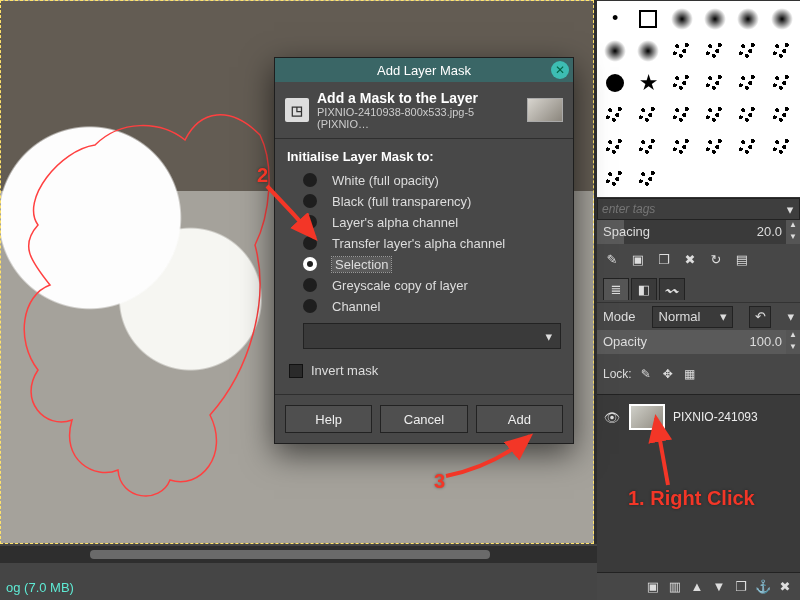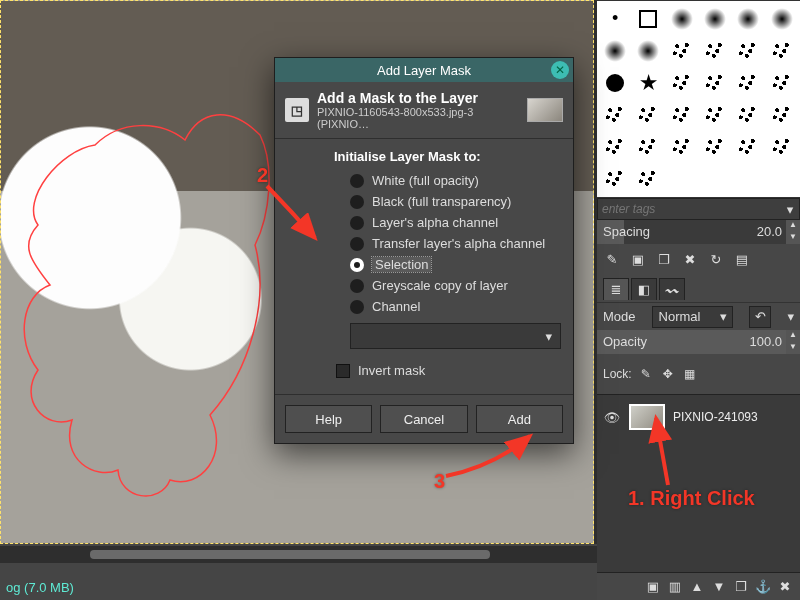--- a/index.html
+++ b/index.html
@@ -67,23 +67,23 @@
   
   .dialog { position:absolute; left:274px; top:57px; width:300px; background:#484848; border:1px solid #1e1e1e; box-shadow:0 10px 30px rgba(0,0,0,.6); }
   .dialog .titlebar { background:#3a6666; color:#fff; height:24px; display:flex; align-items:center; justify-content:center; position:relative; }
   .dialog .titlebar .close { position:absolute; right:4px; top:3px; width:18px; height:18px; border-radius:50%; background:#3dbdb3; color:#064; display:flex; align-items:center; justify-content:center; font-size:12px; cursor:pointer; }
   .dialog .header { display:flex; align-items:center; gap:8px; padding:8px 10px; border-bottom:1px solid #2e2e2e; }
   .dialog .header .mask-icon { width:24px; height:24px; background:#ddd; display:flex; align-items:center; justify-content:center; color:#333; font-weight:bold; border-radius:2px; }
   .dialog .header .titles { flex:1; }
   .dialog .header .titles .t1 { font-weight:bold; color:#fff; font-size:14px; }
   .dialog .header .titles .t2 { font-size:11px; color:#ccc; }
   .dialog .header .thumb { width:36px; height:24px; border:1px solid #aaa; background:linear-gradient(135deg,#d8d5cf,#8b867d); }
-  .dialog .body { padding:10px 12px 4px;margin-left:47px; }
+  .dialog .body { padding:10px 12px 4px; }
   .dialog .group-label { font-weight:bold; margin-bottom:6px; color:#fff; font-size:13px; }
-  .dialog .radio { display:flex; align-items:center; gap:8px; padding:3px 0 3px 16px; cursor:pointer; }
+  .dialog .radio { display:flex; gap:15px; padding:3px 0 3px 16px; cursor:pointer; }
   .dialog .radio .dot { width:14px; height:14px; border-radius:50%; background:#1e1e1e; position:relative; }
   .dialog .radio.selected .dot { background:#fff; }
   .dialog .radio.selected .dot::after { content:""; position:absolute; inset:4px; background:#1e1e1e; border-radius:50%; }
   .dialog .radio.selected .lbl { background:#5a5a5a; padding:0 3px; outline:1px dotted #999; }
   .dialog .channel-select { margin:6px 0 10px 16px; height:26px; background:#3a3a3a; border:1px solid #222; display:flex; align-items:center; justify-content:flex-end; padding-right:8px; }
   .dialog .chk { display:flex; align-items:center; gap:8px; padding:4px 0 12px 2px; cursor:pointer; }
   .dialog .chk .box { width:14px; height:14px; background:#2a2a2a; border:1px solid #111; }
   .dialog .buttons { display:flex; gap:8px; padding:10px; border-top:1px solid #2e2e2e; }
   .dialog .buttons button { flex:1; height:28px; background:#4f4f4f; border:1px solid #222; color:#eee; cursor:pointer; font-size:13px; }
 
@@ -215,21 +215,21 @@
 
 <div class="dialog">
   <div class="titlebar">
     <span>Add Layer Mask</span>
     <span class="close">✕</span>
   </div>
   <div class="header">
     <div class="mask-icon">◳</div>
     <div class="titles">
       <div class="t1">Add a Mask to the Layer</div>
-      <div class="t2">PIXNIO-1160543-800x533.jpg-3 (PIXNIO…</div>
+      <div class="t2">PIXNIO-2410938-800x533.jpg-5 (PIXNIO…</div>
     </div>
     <div class="thumb"></div>
   </div>
   <div class="body">
     <div class="group-label">Initialise Layer Mask to:</div>
     <div class="radio">
         <span class="dot"></span>
         <span class="lbl">White (full opacity)</span>
       </div>
     <div class="radio">

